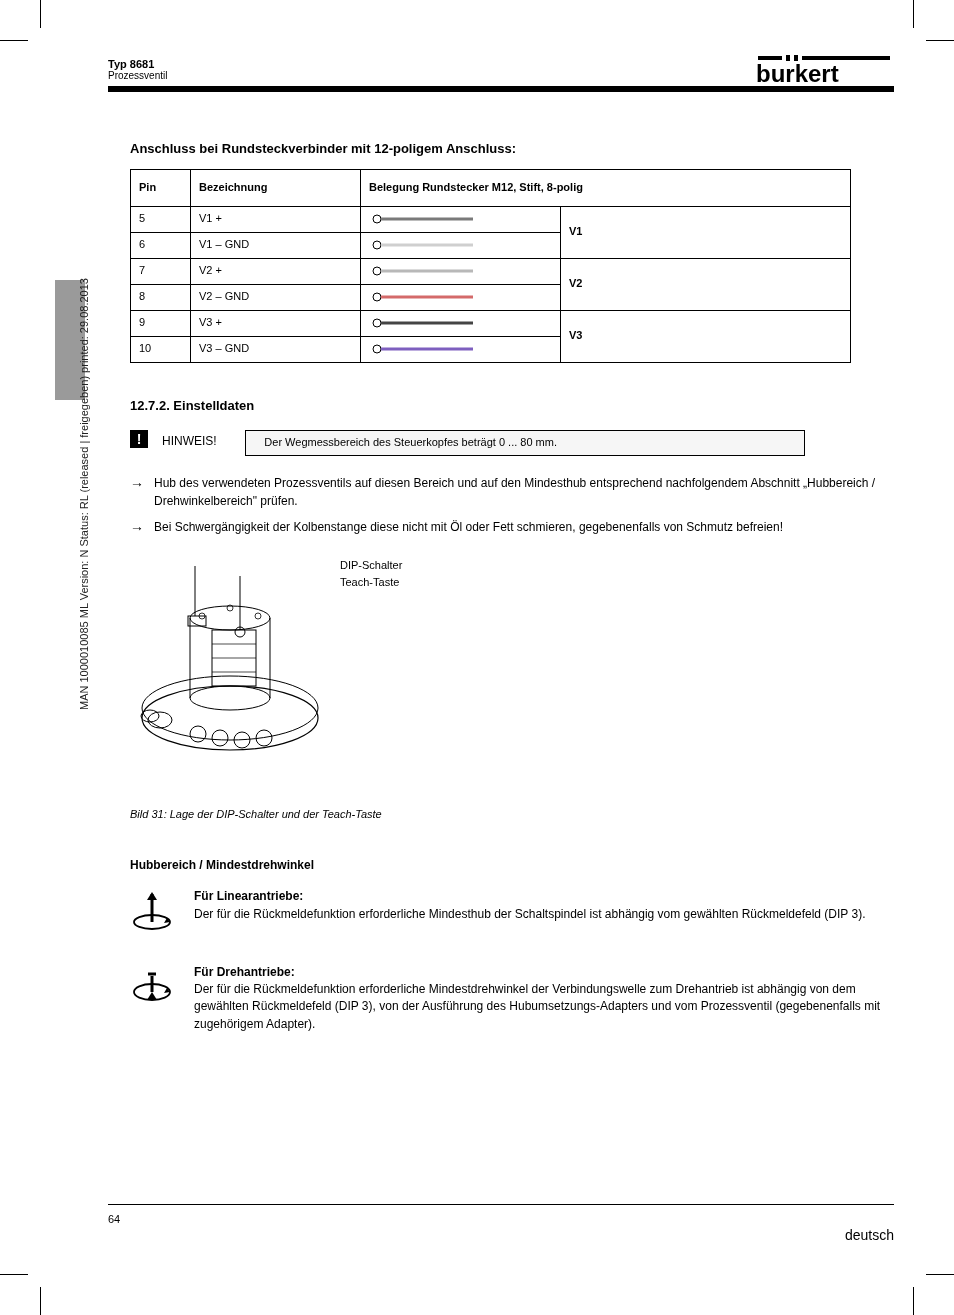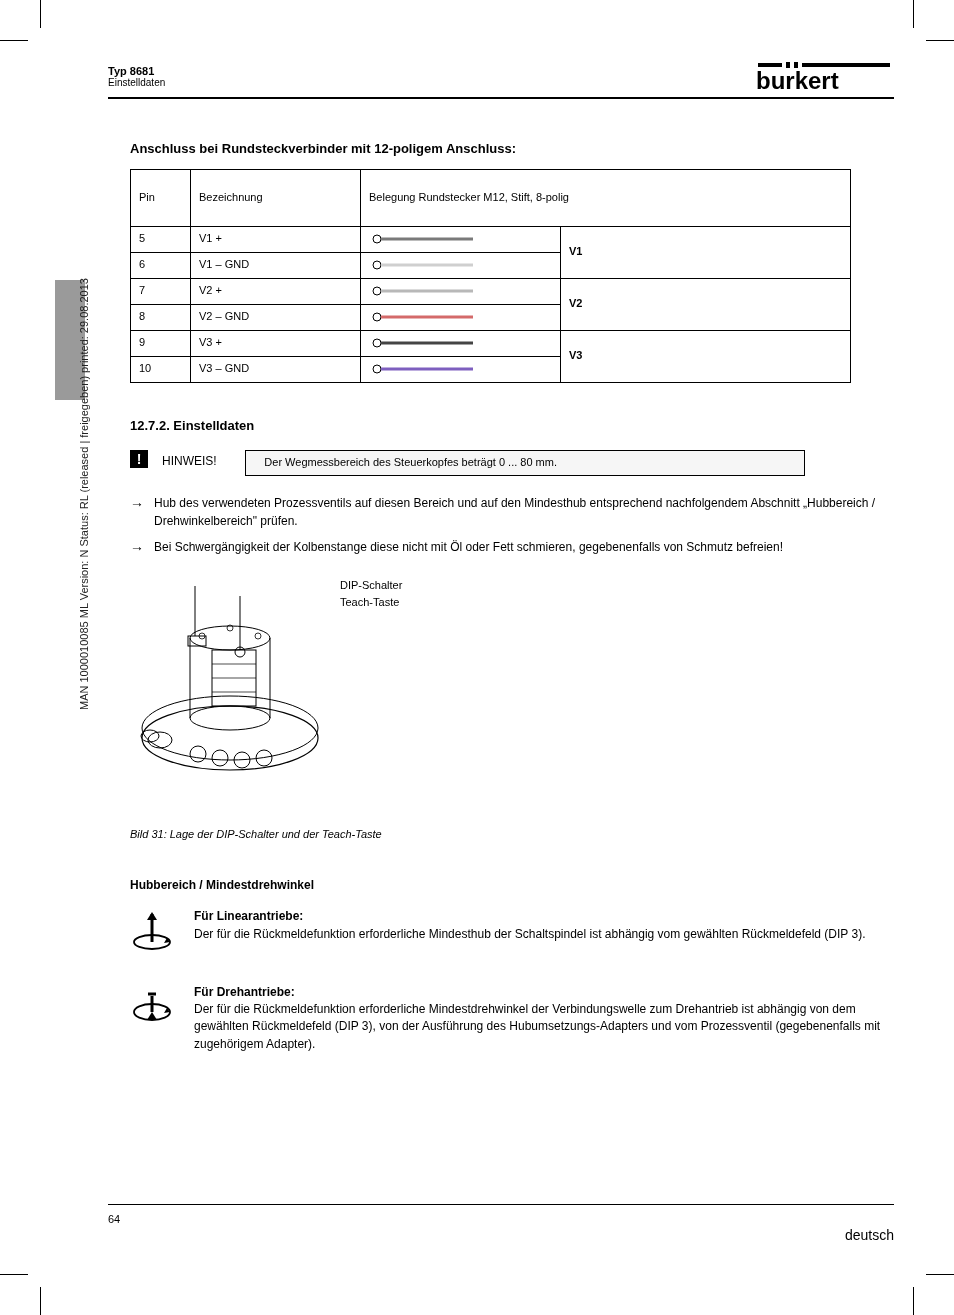--- a/index.html
+++ b/index.html
@@ -19,35 +19,35 @@
   .crop.br-h { bottom: 40px; right: 0; }
   .crop.br-v { bottom: 0; right: 40px; }
 
   
   .side-tab { position: absolute; left: 55px; top: 280px; width: 30px; height: 120px; background: #9a9a9a; }
 
   
   .imprint-wrap { position: absolute; left: 78px; top: 710px; transform: rotate(-90deg); transform-origin: left top; white-space: nowrap; font-size: 11px; color: #222; }
 
   
-  .header-band { position: absolute; left: 108px; right: 60px; top: 59px; height: 40px; border-bottom: 2px solid #000000; font-size: 12px; }
+  .header-band { position: absolute; left: 108px; right: 60px; top: 52px; height: 40px; border-bottom: 6px solid #000000; font-size: 12px; }
   .header-left { float: left; padding-top: 6px; }
   .header-left .line1 { font-weight: bold; font-size: 11px; }
   .header-left .line2 { font-size: 10px; }
   .header-logo { float: right; }
   .header-logo svg { display: block; }
 
   
   .content { position: absolute; left: 130px; right: 70px; top: 140px; font-size: 12px; line-height: 1.45; }
   .section-title { font-weight: bold; font-size: 13px; margin-bottom: 10px; }
 
   
   table.assign { border-collapse: collapse; width: 720px; margin-bottom: 30px; table-layout: fixed; }
   table.assign th, table.assign td { border: 1px solid #000; font-size: 11px; vertical-align: middle; }
-  table.assign th { font-weight: normal; text-align: left; padding: 20px 8px; }
+  table.assign th { font-weight: bold; text-align: left; padding: 10px 8px; }
   table.assign td { padding: 4px 8px; height: 26px; }
   col.c-pin { width: 60px; }
   col.c-desig { width: 170px; }
   col.c-wire { width: 200px; }
   col.c-assign { width: 290px; }
   .wire-svg { display: block; }
   .right-assign { padding-left: 10px; font-weight: bold; }
 
   
   .subsection { font-weight: bold; font-size: 13px; margin: 34px 0 14px 0; }
@@ -99,21 +99,21 @@
   <div class="crop h br-h"></div>
   <div class="crop v br-v"></div>
 
   <div class="side-tab"></div>
 
   <div class="imprint-wrap">MAN 1000010085 ML Version: N Status: RL (released | freigegeben) printed: 29.08.2013</div>
 
   <div class="header-band">
     <div class="header-left">
       <div class="line1">Typ 8681</div>
-      <div class="line2">Einstelldaten</div>
+      <div class="line2">Prozessventil</div>
     </div>
     <div class="header-logo">
       <svg width="140" height="34" viewBox="0 0 140 34">
         <line x1="4" y1="6" x2="28" y2="6" stroke="#000" stroke-width="4"></line>
         <rect x="32" y="3" width="4" height="6" fill="#000"></rect>
         <rect x="40" y="3" width="4" height="6" fill="#000"></rect>
         <line x1="48" y1="6" x2="136" y2="6" stroke="#000" stroke-width="4"></line>
         <text x="2" y="30" font-family="Arial" font-size="24" font-weight="bold" fill="#000">burkert</text>
       </svg>
     </div>

